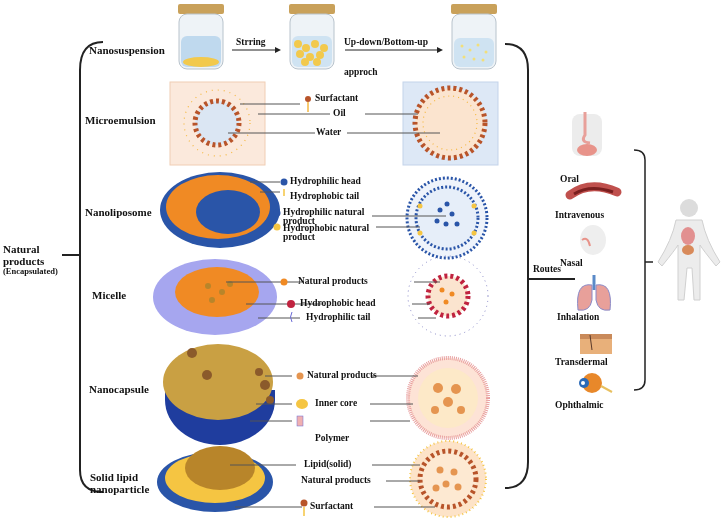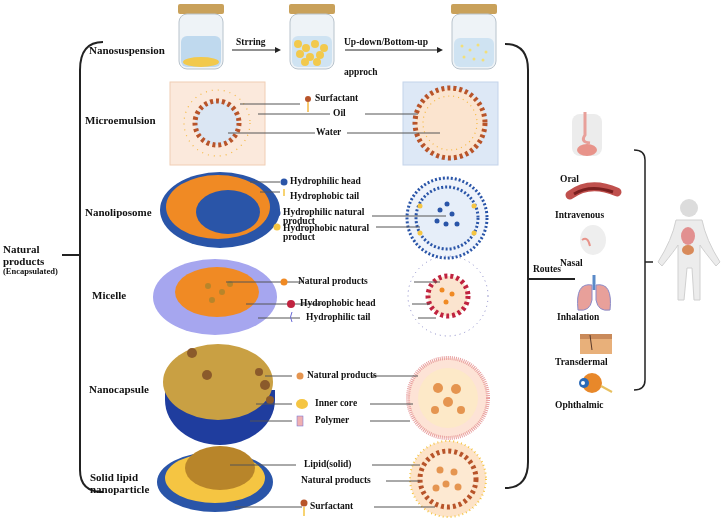--- a/index.html
+++ b/index.html
@@ -278,21 +278,21 @@
   <div>Hydrophobic natural</div>
   <div>product</div>
 </div>
 
 <div class="lbl small" style="left:298px;top:276px;">Natural products</div>
 <div class="lbl small" style="left:300px;top:298px;">Hydrophobic head</div>
 <div class="lbl small" style="left:306px;top:312px;">Hydrophilic tail</div>
 
 <div class="lbl small" style="left:307px;top:370px;">Natural products</div>
 <div class="lbl small" style="left:315px;top:398px;">Inner core</div>
-<div class="lbl small" style="left:315px;top:415px;">Polymer</div>
+<div class="lbl small" style="left:315px;top:433px;">Polymer</div>
 
 <div class="lbl small" style="left:304px;top:459px;">Lipid(solid)</div>
 <div class="lbl small" style="left:301px;top:475px;">Natural products</div>
 <div class="lbl small" style="left:310px;top:501px;">Surfactant</div>
 
 <div class="lbl small" style="left:533px;top:264px;">Routes</div>
 <div class="lbl small center" style="left:560px;top:174px;width:67px;">Oral</div>
 <div class="lbl small center" style="left:555px;top:210px;width:77px;">Intravenous</div>
 <div class="lbl small center" style="left:560px;top:258px;width:67px;">Nasal</div>
 <div class="lbl small center" style="left:557px;top:312px;width:73px;">Inhalation</div>

